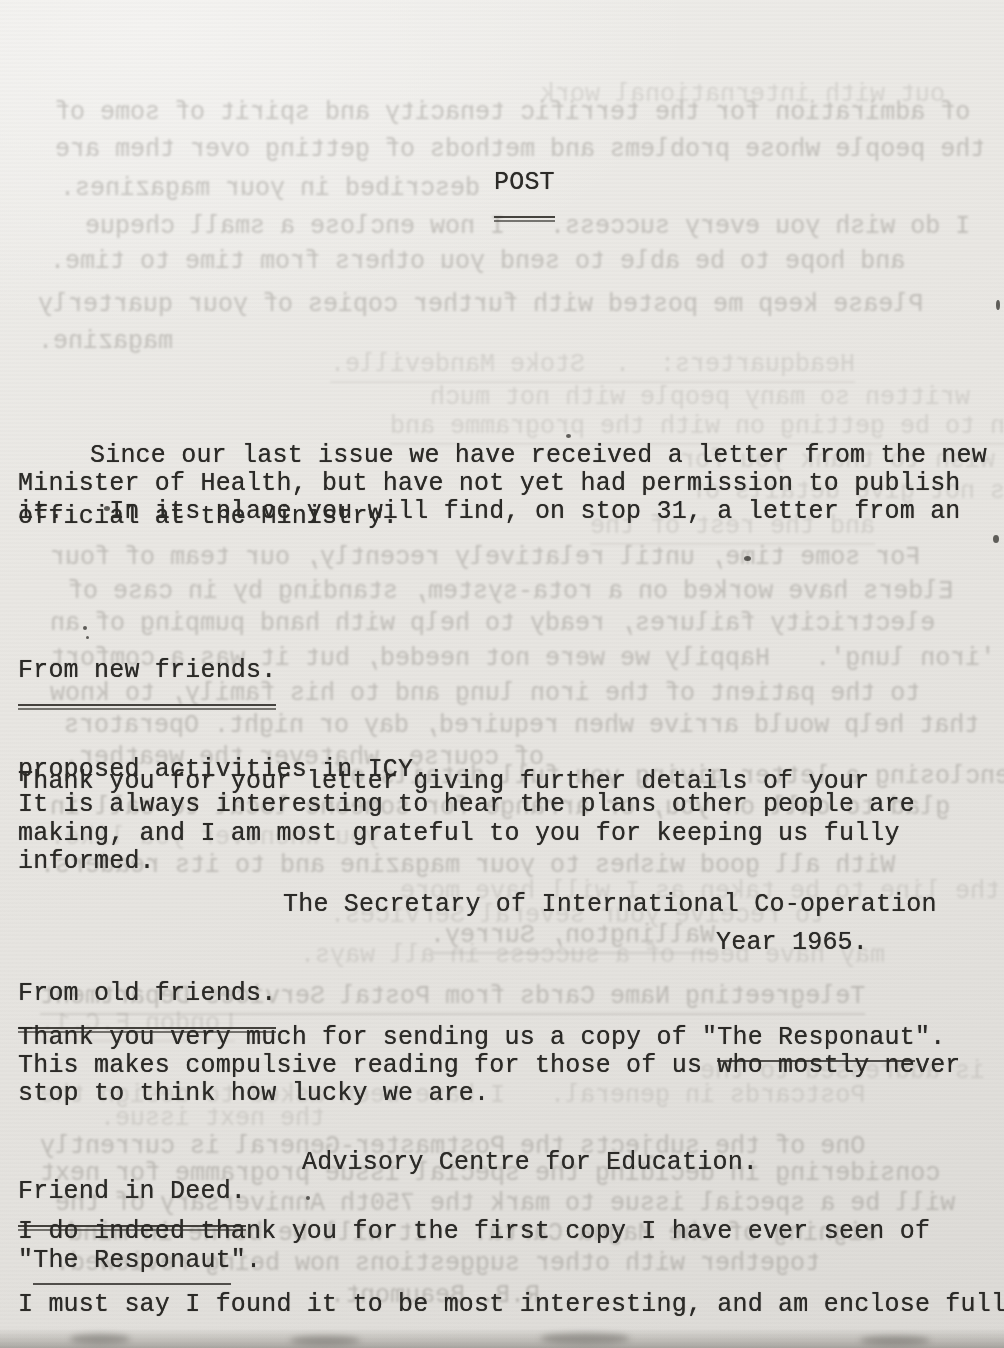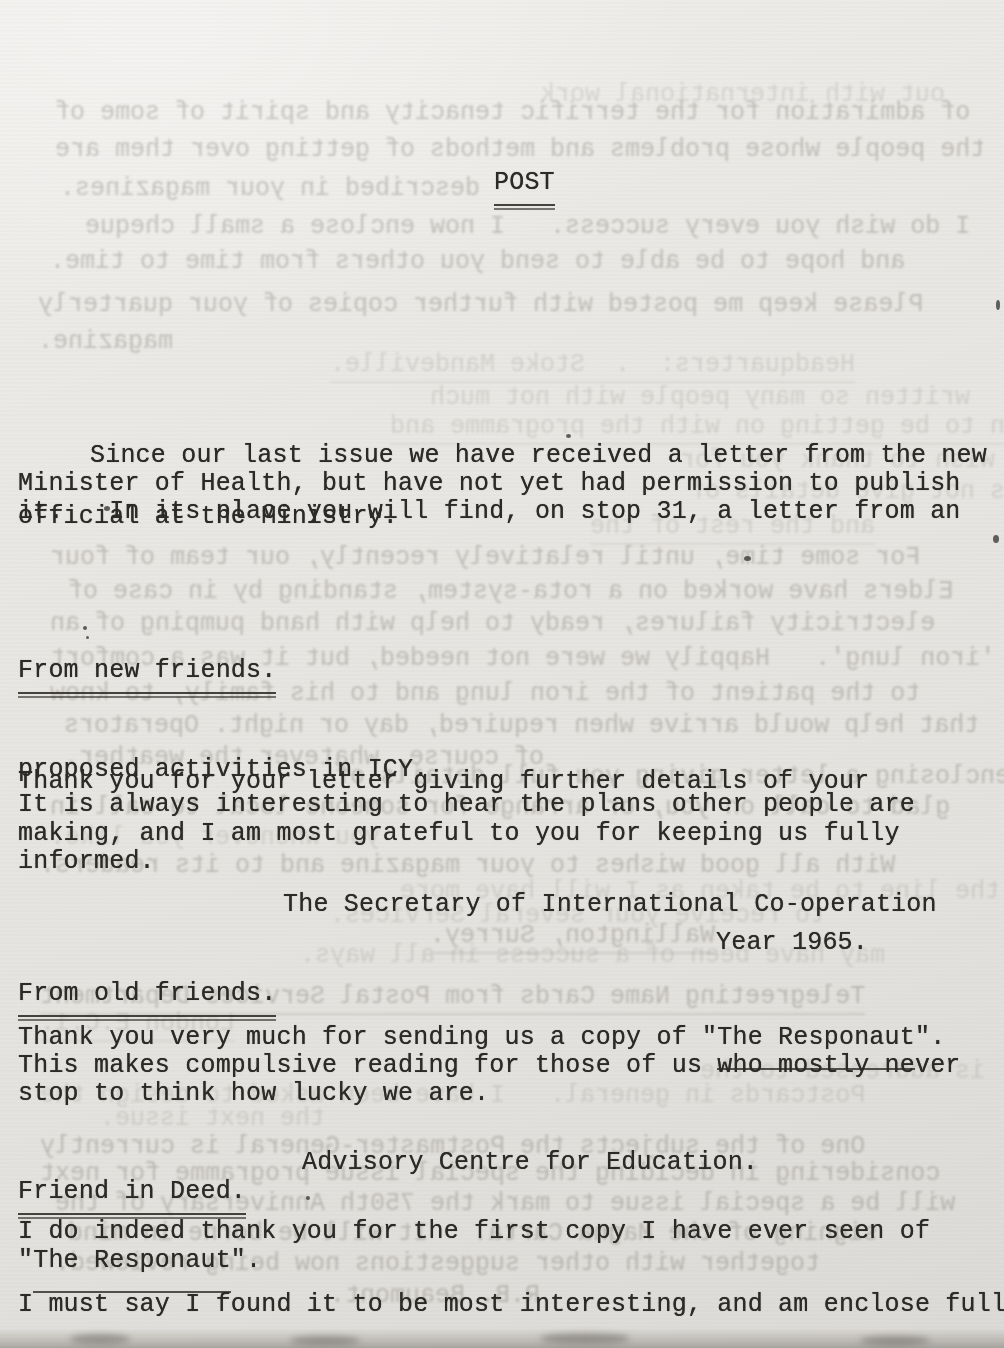--- a/index.html
+++ b/index.html
@@ -18,23 +18,23 @@
     position:absolute;
     white-space:pre;
     font-size:25px;line-height:29px;
     letter-spacing:.2px;
     color:#2b2a27;
     text-shadow:0 0 .7px rgba(43,42,39,.85);
   }
   .doc{position:absolute;inset:0;z-index:3;filter:blur(.2px);}
   
   .du{display:inline-block;border-bottom:2px solid rgba(45,43,39,.62);padding-bottom:2px;}
-  .du2{display:inline-block;border-bottom:2px solid rgba(45,43,39,.88);padding-bottom:7px;}
+  .du2{display:inline-block;border-bottom:2px solid rgba(45,43,39,.88);padding-bottom:19px;}
   
-  .u1{display:inline-block;border-bottom:2px solid rgba(45,43,39,.8);padding-bottom:16px;}
+  .u1{display:inline-block;border-bottom:2px solid rgba(45,43,39,.8);padding-bottom:8px;}
   
   .ghost{
     position:absolute;
     white-space:pre;
     font-size:25px;line-height:29px;
     color:#6f6b64;
     transform:scaleX(-1);
     filter:blur(.9px);
     z-index:1;
   }

